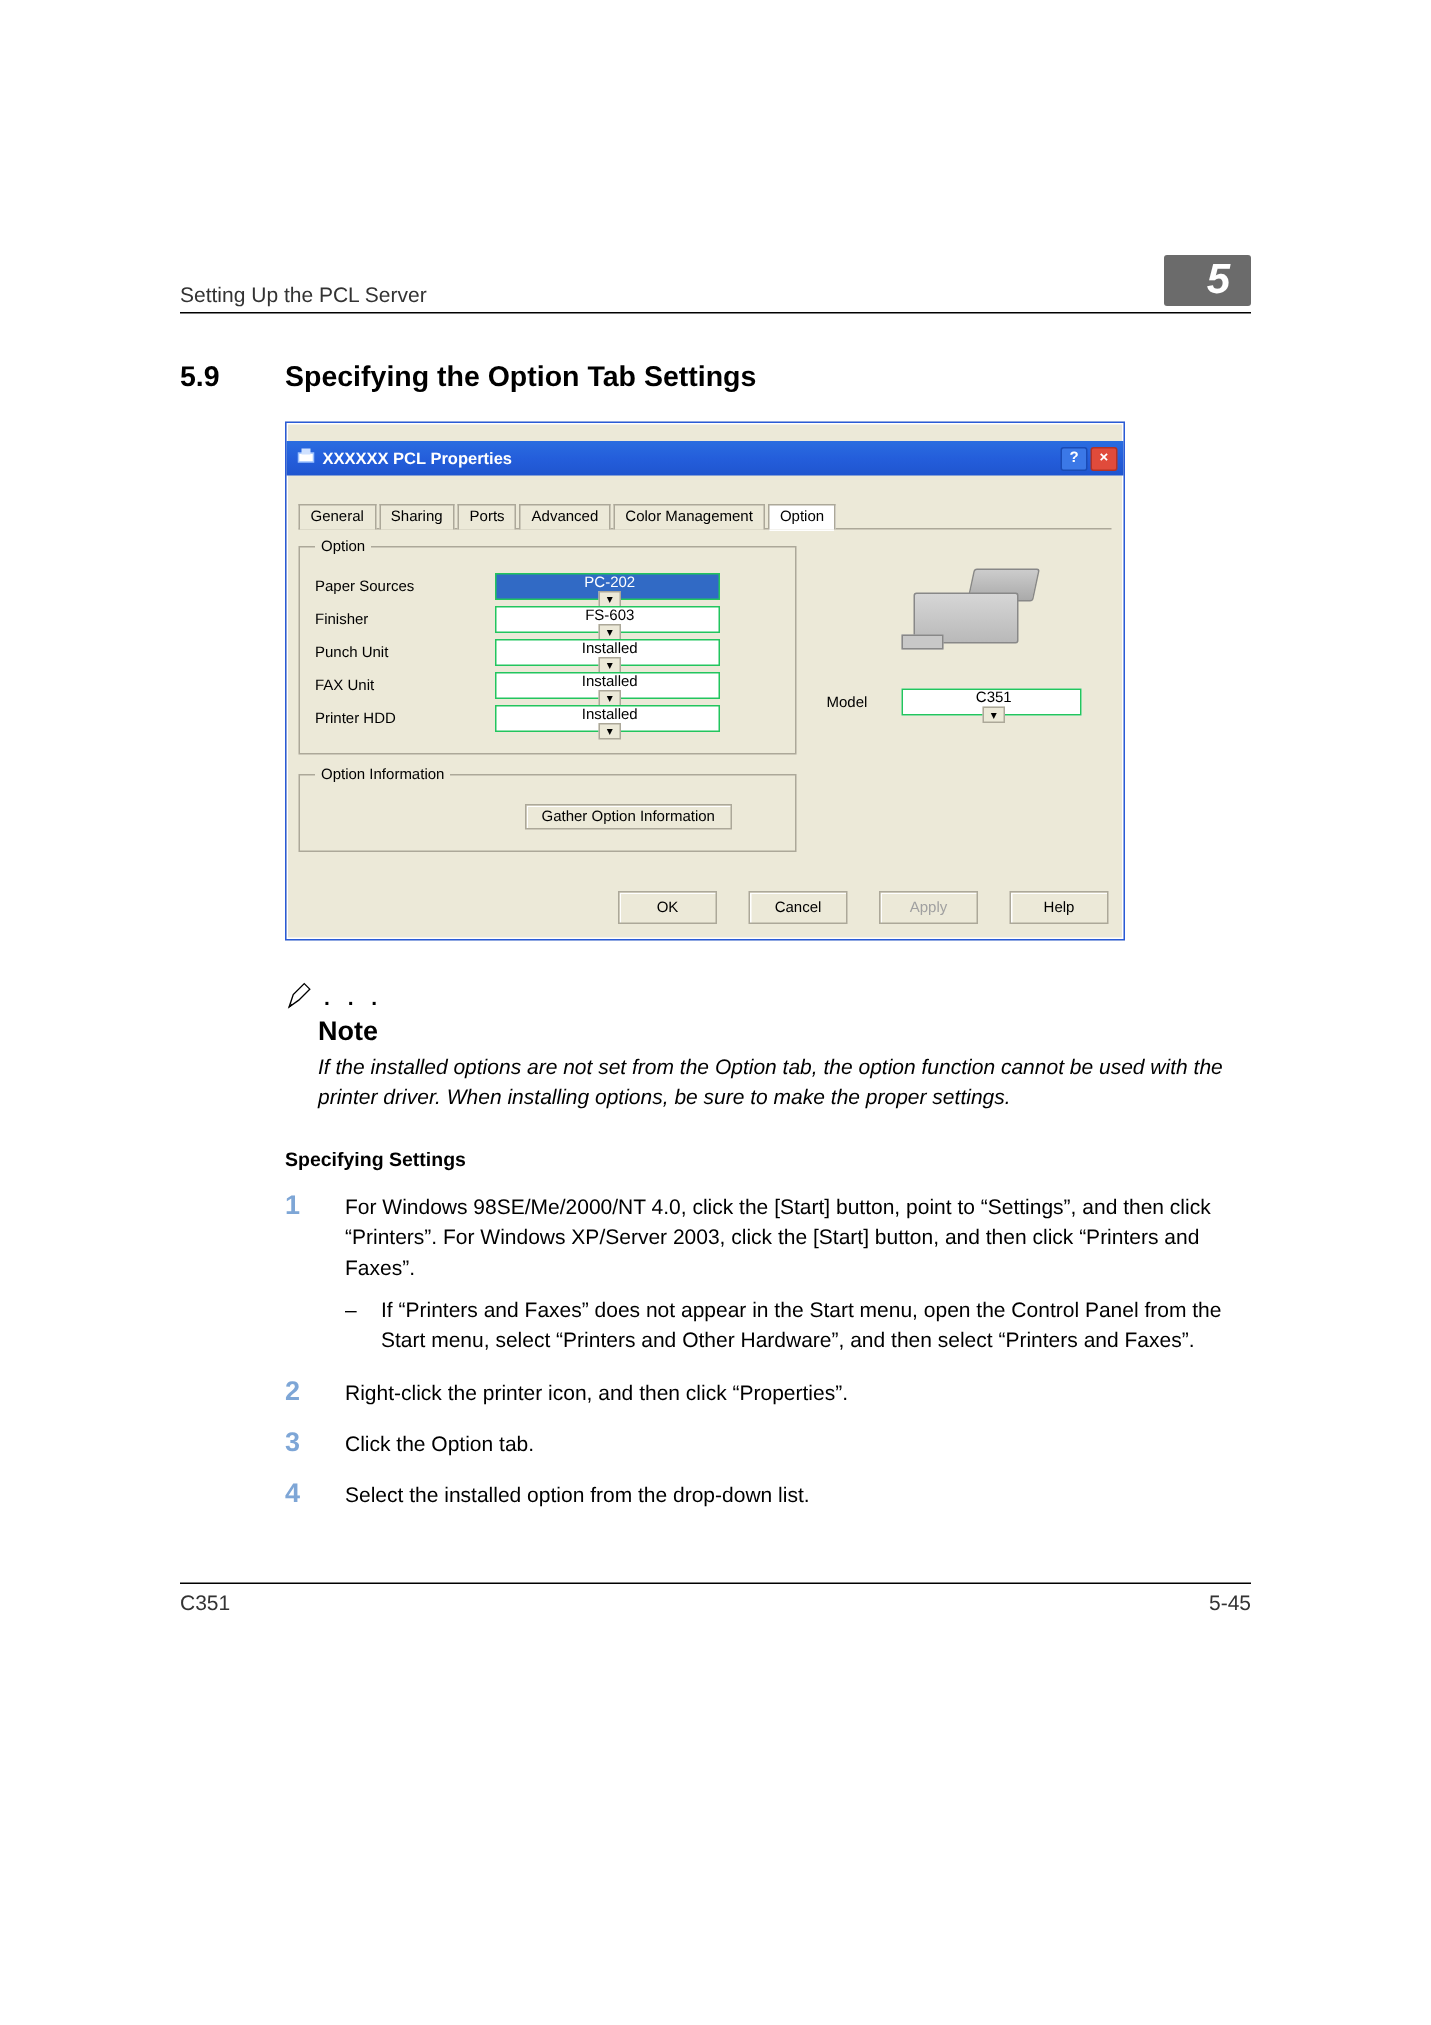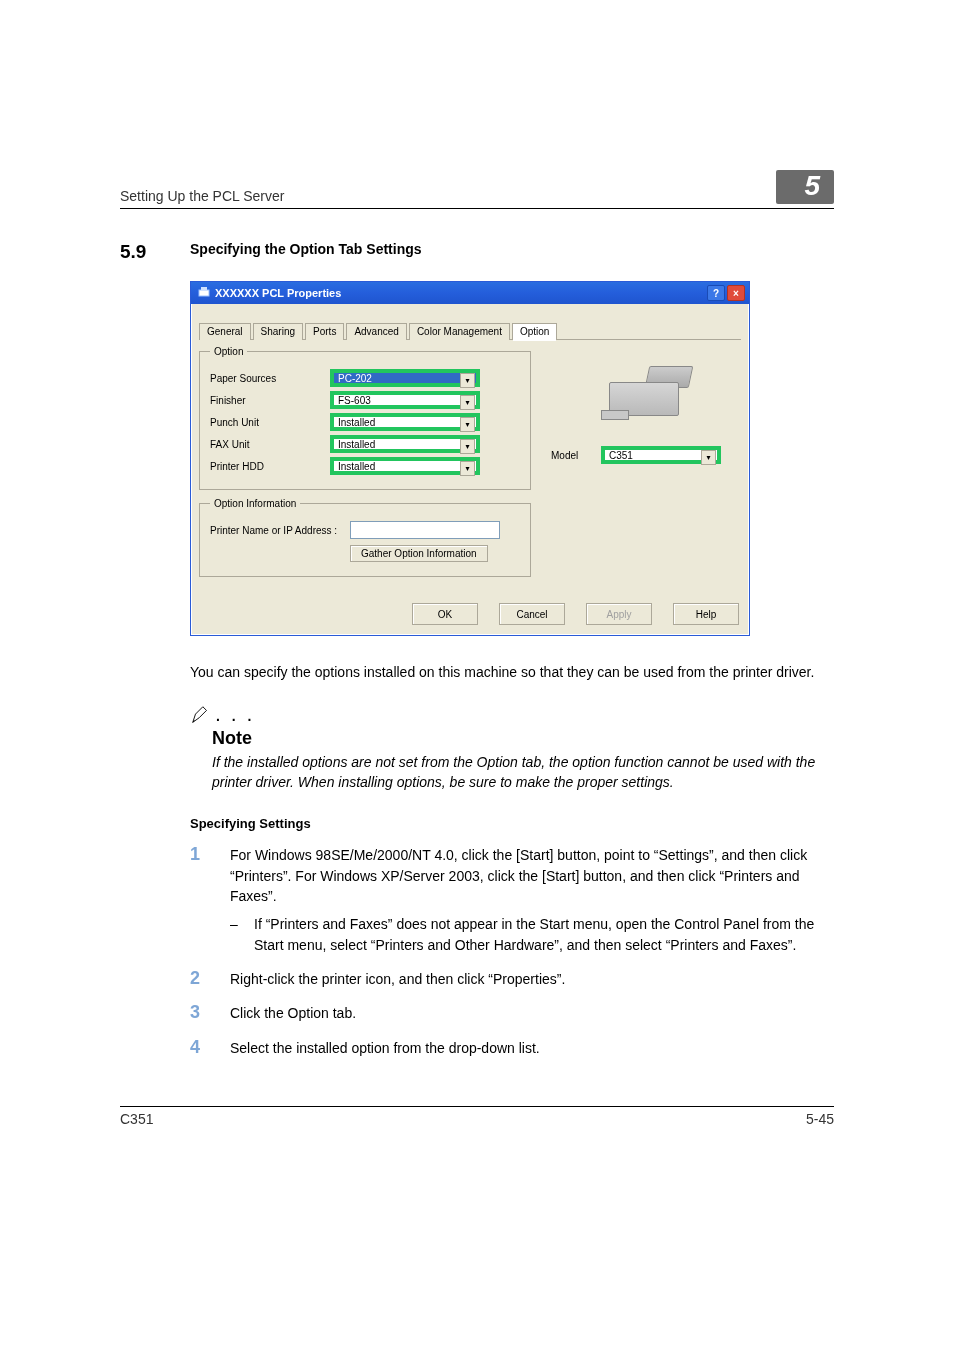--- a/index.html
+++ b/index.html
@@ -42,21 +42,21 @@
     margin-bottom: 18px;
   }
   .sec-num {
     font-size: 19px;
     font-weight: bold;
     color: #000;
     width: 48px;
     flex-shrink: 0;
   }
   .sec-title {
-    font-size: 14px;
+    font-size: 19px;
     font-weight: bold;
   }
   .content-col { margin-left: 70px; }
 
   
   .dialog {
     width: 560px;
     border: 1px solid #2a5bd7;
     background: #ece9d8;
     font-family: Tahoma, Arial, sans-serif;
@@ -67,20 +67,21 @@
   }
   .titlebar {
     background: linear-gradient(#2a6de0,#245edb 50%,#1f55cf);
     color: #fff;
     font-size: 11px;
     font-weight: bold;
     padding: 3px 4px 3px 6px;
     display: flex;
     align-items: center;
     justify-content: space-between;
+    margin-top: 12px;
   }
   .tb-left { display:flex; align-items:center; gap:4px; }
   .tb-icons { display:flex; gap:2px; }
   .tb-btn {
     width:18px; height:16px;
     background:#3b78e7;
     border:1px solid #1a4bb5;
     border-radius:2px;
     display:flex;align-items:center;justify-content:center;
     font-size:10px;font-weight:bold;color:#fff;
@@ -110,26 +111,27 @@
     padding:8px 10px 10px 10px;
   }
   fieldset.group legend { padding:0 4px; }
   .form-row {
     display:flex;
     align-items:center;
     margin:4px 0;
   }
   .form-row .lbl { width:120px; }
   .sel {
-    border:4px solid #22c55e;
+    border:1px solid #22c55e;
     height:18px;
     width:150px;
     background:#fff;
-    display:flex;justify-content:space-between;
+    display:flex;align-items:center;justify-content:space-between;
     padding:0 1px 0 4px;
+    flex-direction:column;
   }
   .sel.hilite { background:#316ac5; color:#fff; }
   .sel .arrow {
     width:15px;height:15px;background:#ece9d8;border:1px solid #aca899;
     display:flex;align-items:center;justify-content:center;font-size:8px;color:#000;
   }
   .txt-input {
     border:1px solid #7f9db9; background:#fff; height:18px; width:150px;
     padding:0 4px;
   }
@@ -296,24 +298,20 @@
                 <div class="lbl">Printer HDD</div>
                 <div class="sel">
                   <span>Installed</span>
                   <span class="arrow">▾</span>
                 </div>
               </div>
             </fieldset>
 
             <fieldset class="group">
               <legend>Option Information</legend>
-              <div class="form-row">
-                <div class="lbl" style="width:140px">Printer Name or IP Address :</div>
-                <div class="txt-input"></div>
-              </div>
               <div class="form-row" style="margin-left:140px;margin-top:6px">
                 <button class="btn-xp">Gather Option Information</button>
               </div>
             </fieldset>
           </div>
 
           <div class="option-right">
             <div class="preview-box">
               <div class="printer-shape">
                 <div class="feeder"></div>
@@ -333,21 +331,20 @@
       </div>
 
       <div class="dlg-footer">
         <button class="btn-xp">OK</button>
         <button class="btn-xp">Cancel</button>
         <button class="btn-xp disabled">Apply</button>
         <button class="btn-xp">Help</button>
       </div>
     </div>
 
-    <p class="body-para">You can specify the options installed on this machine so that they can be used from the printer driver.</p>
 
     <div class="note-block">
       <div class="note-icon-row">
         <span class="pencil">
           <svg viewBox="0 0 24 24">
               <path d="M3 20 L6 11 L14 3 L18 7 L10 15 L3 20 Z" fill="none" stroke="#000" stroke-width="1"></path>
               <path d="M3 20 L5 18" stroke="#000"></path>
             </svg>
         </span>
         <span class="dots">. . .</span>

